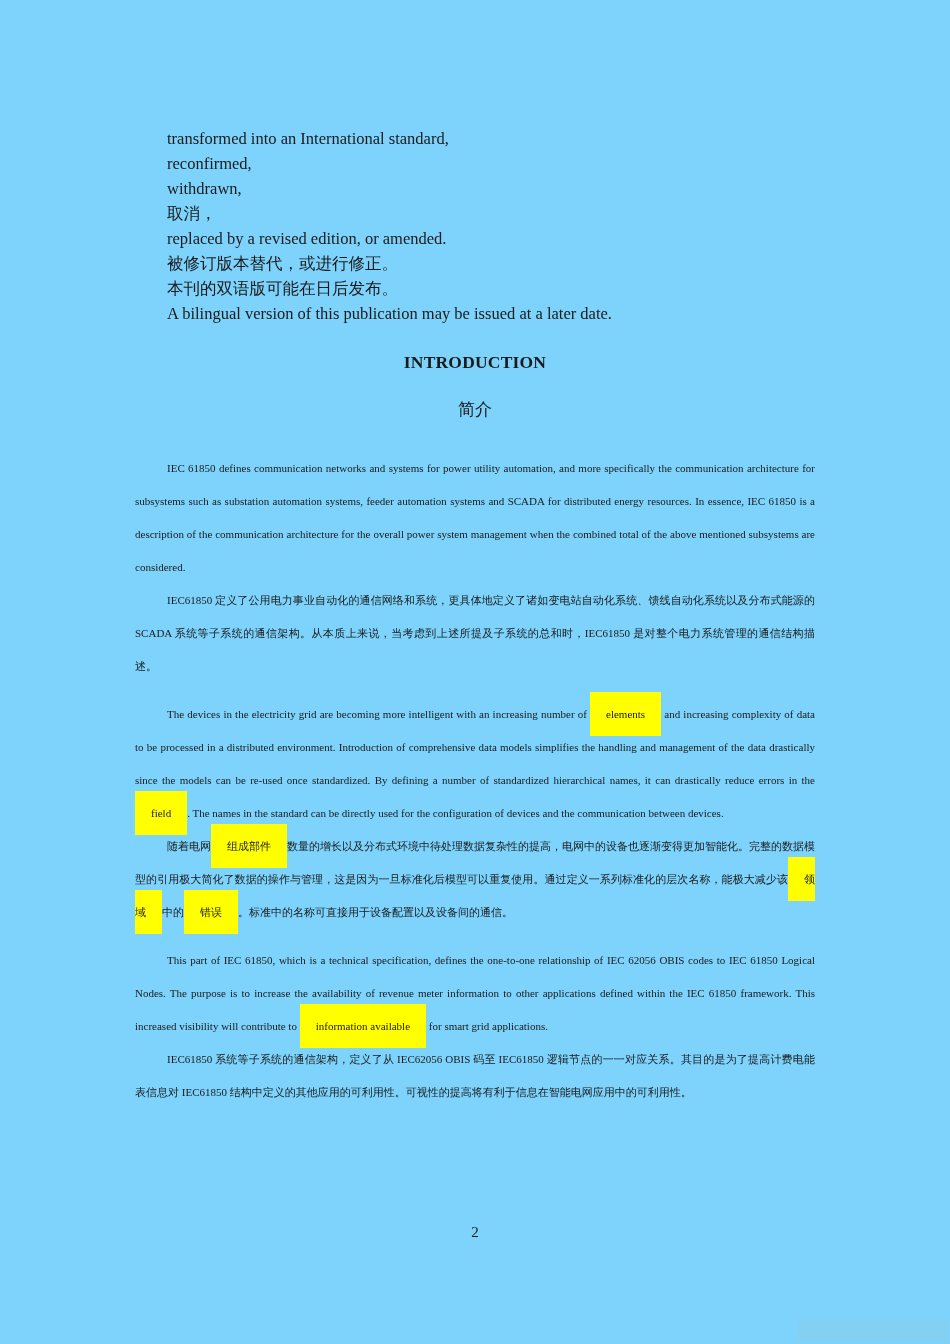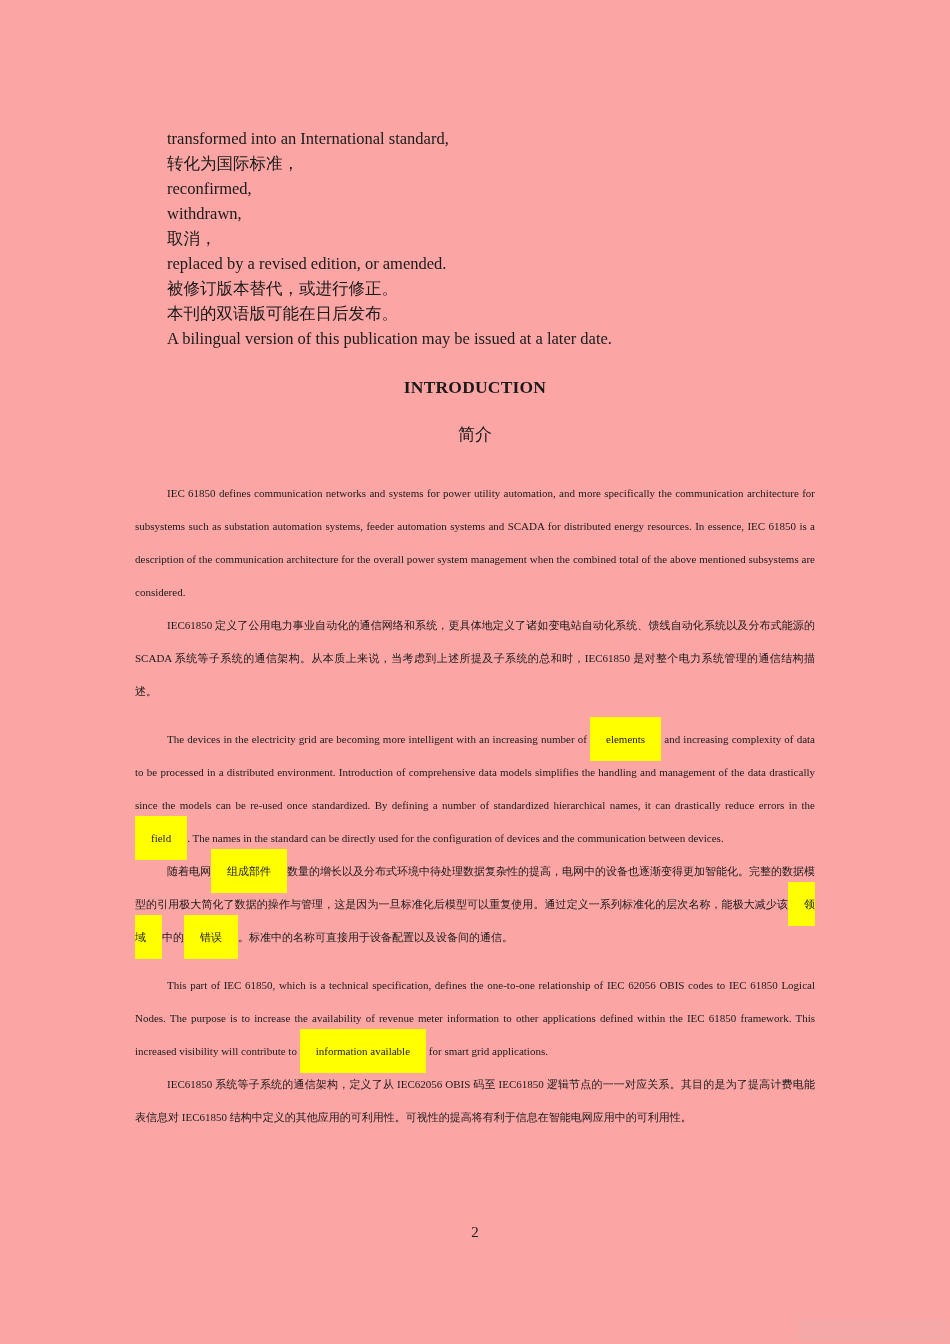--- a/index.html
+++ b/index.html
@@ -1,21 +1,21 @@
 <!DOCTYPE html>
 <html lang="en"><head>
 <meta charset="utf-8">
 <style>
   html, body { margin: 0; padding: 0; background: #e9e9e9; }
   .page {
     position: relative;
     width: 950px;
     height: 1344px;
     margin: 0 auto;
-    background: #fca5a5;
+    background: #7dd3fc;
     box-sizing: border-box;
     padding: 126px 135px 0 135px;
     font-family: "Liberation Serif", "DejaVu Serif", serif;
     color: #1a1a1a;
     overflow: hidden;
   }
   .status-list { margin-left: 32px; }
   .status-line {
     font-size: 16.5px;
     line-height: 25px;
@@ -68,21 +68,20 @@
     background: rgba(190, 190, 185, 0.12);
   }
 </style>
 </head>
 <body>
 
 <div class="page">
 
   <div class="status-list">
     <div class="status-line">transformed into an International standard,</div>
-    <div class="status-line">转化为国际标准，</div>
     <div class="status-line">reconfirmed,</div>
     <div class="status-line">withdrawn,</div>
     <div class="status-line">取消，</div>
     <div class="status-line">replaced by a revised edition, or amended.</div>
     <div class="status-line">被修订版本替代，或进行修正。</div>
     <div class="status-line">本刊的双语版可能在日后发布。</div>
     <div class="status-line">A bilingual version of this publication may be issued at a later date.</div>
   </div>
 
   <h1 class="heading-en">INTRODUCTION</h1>

